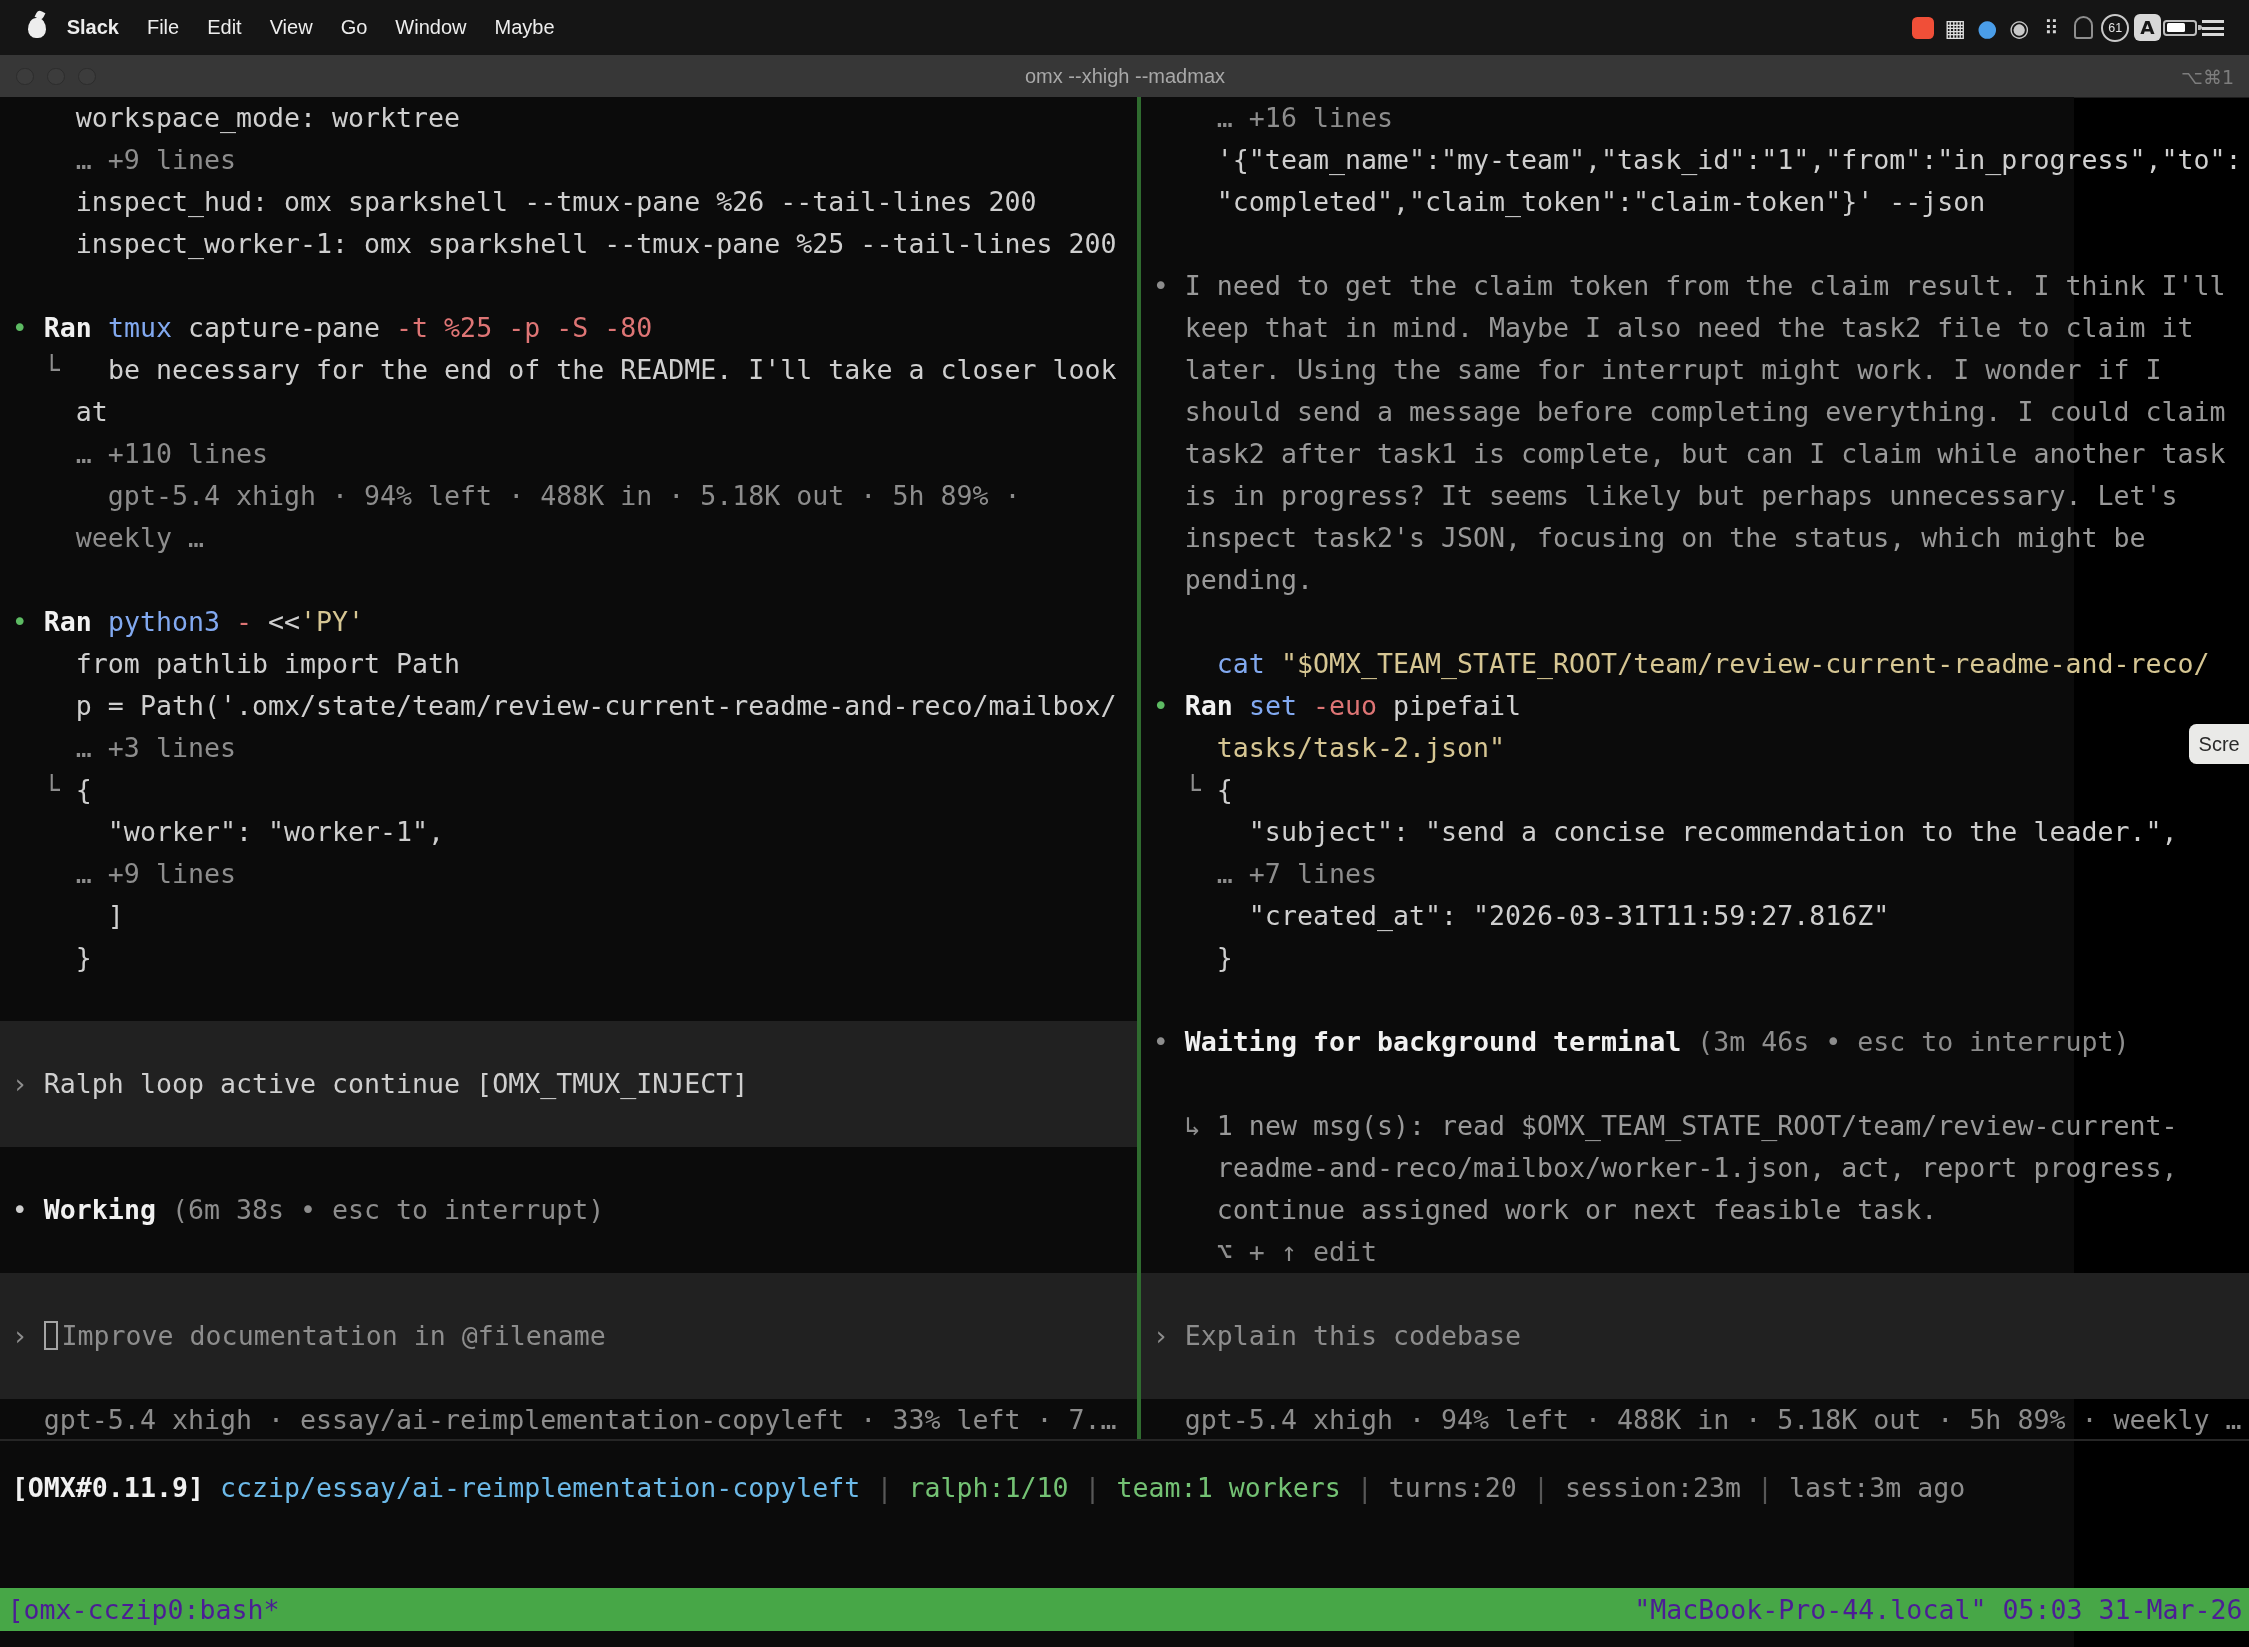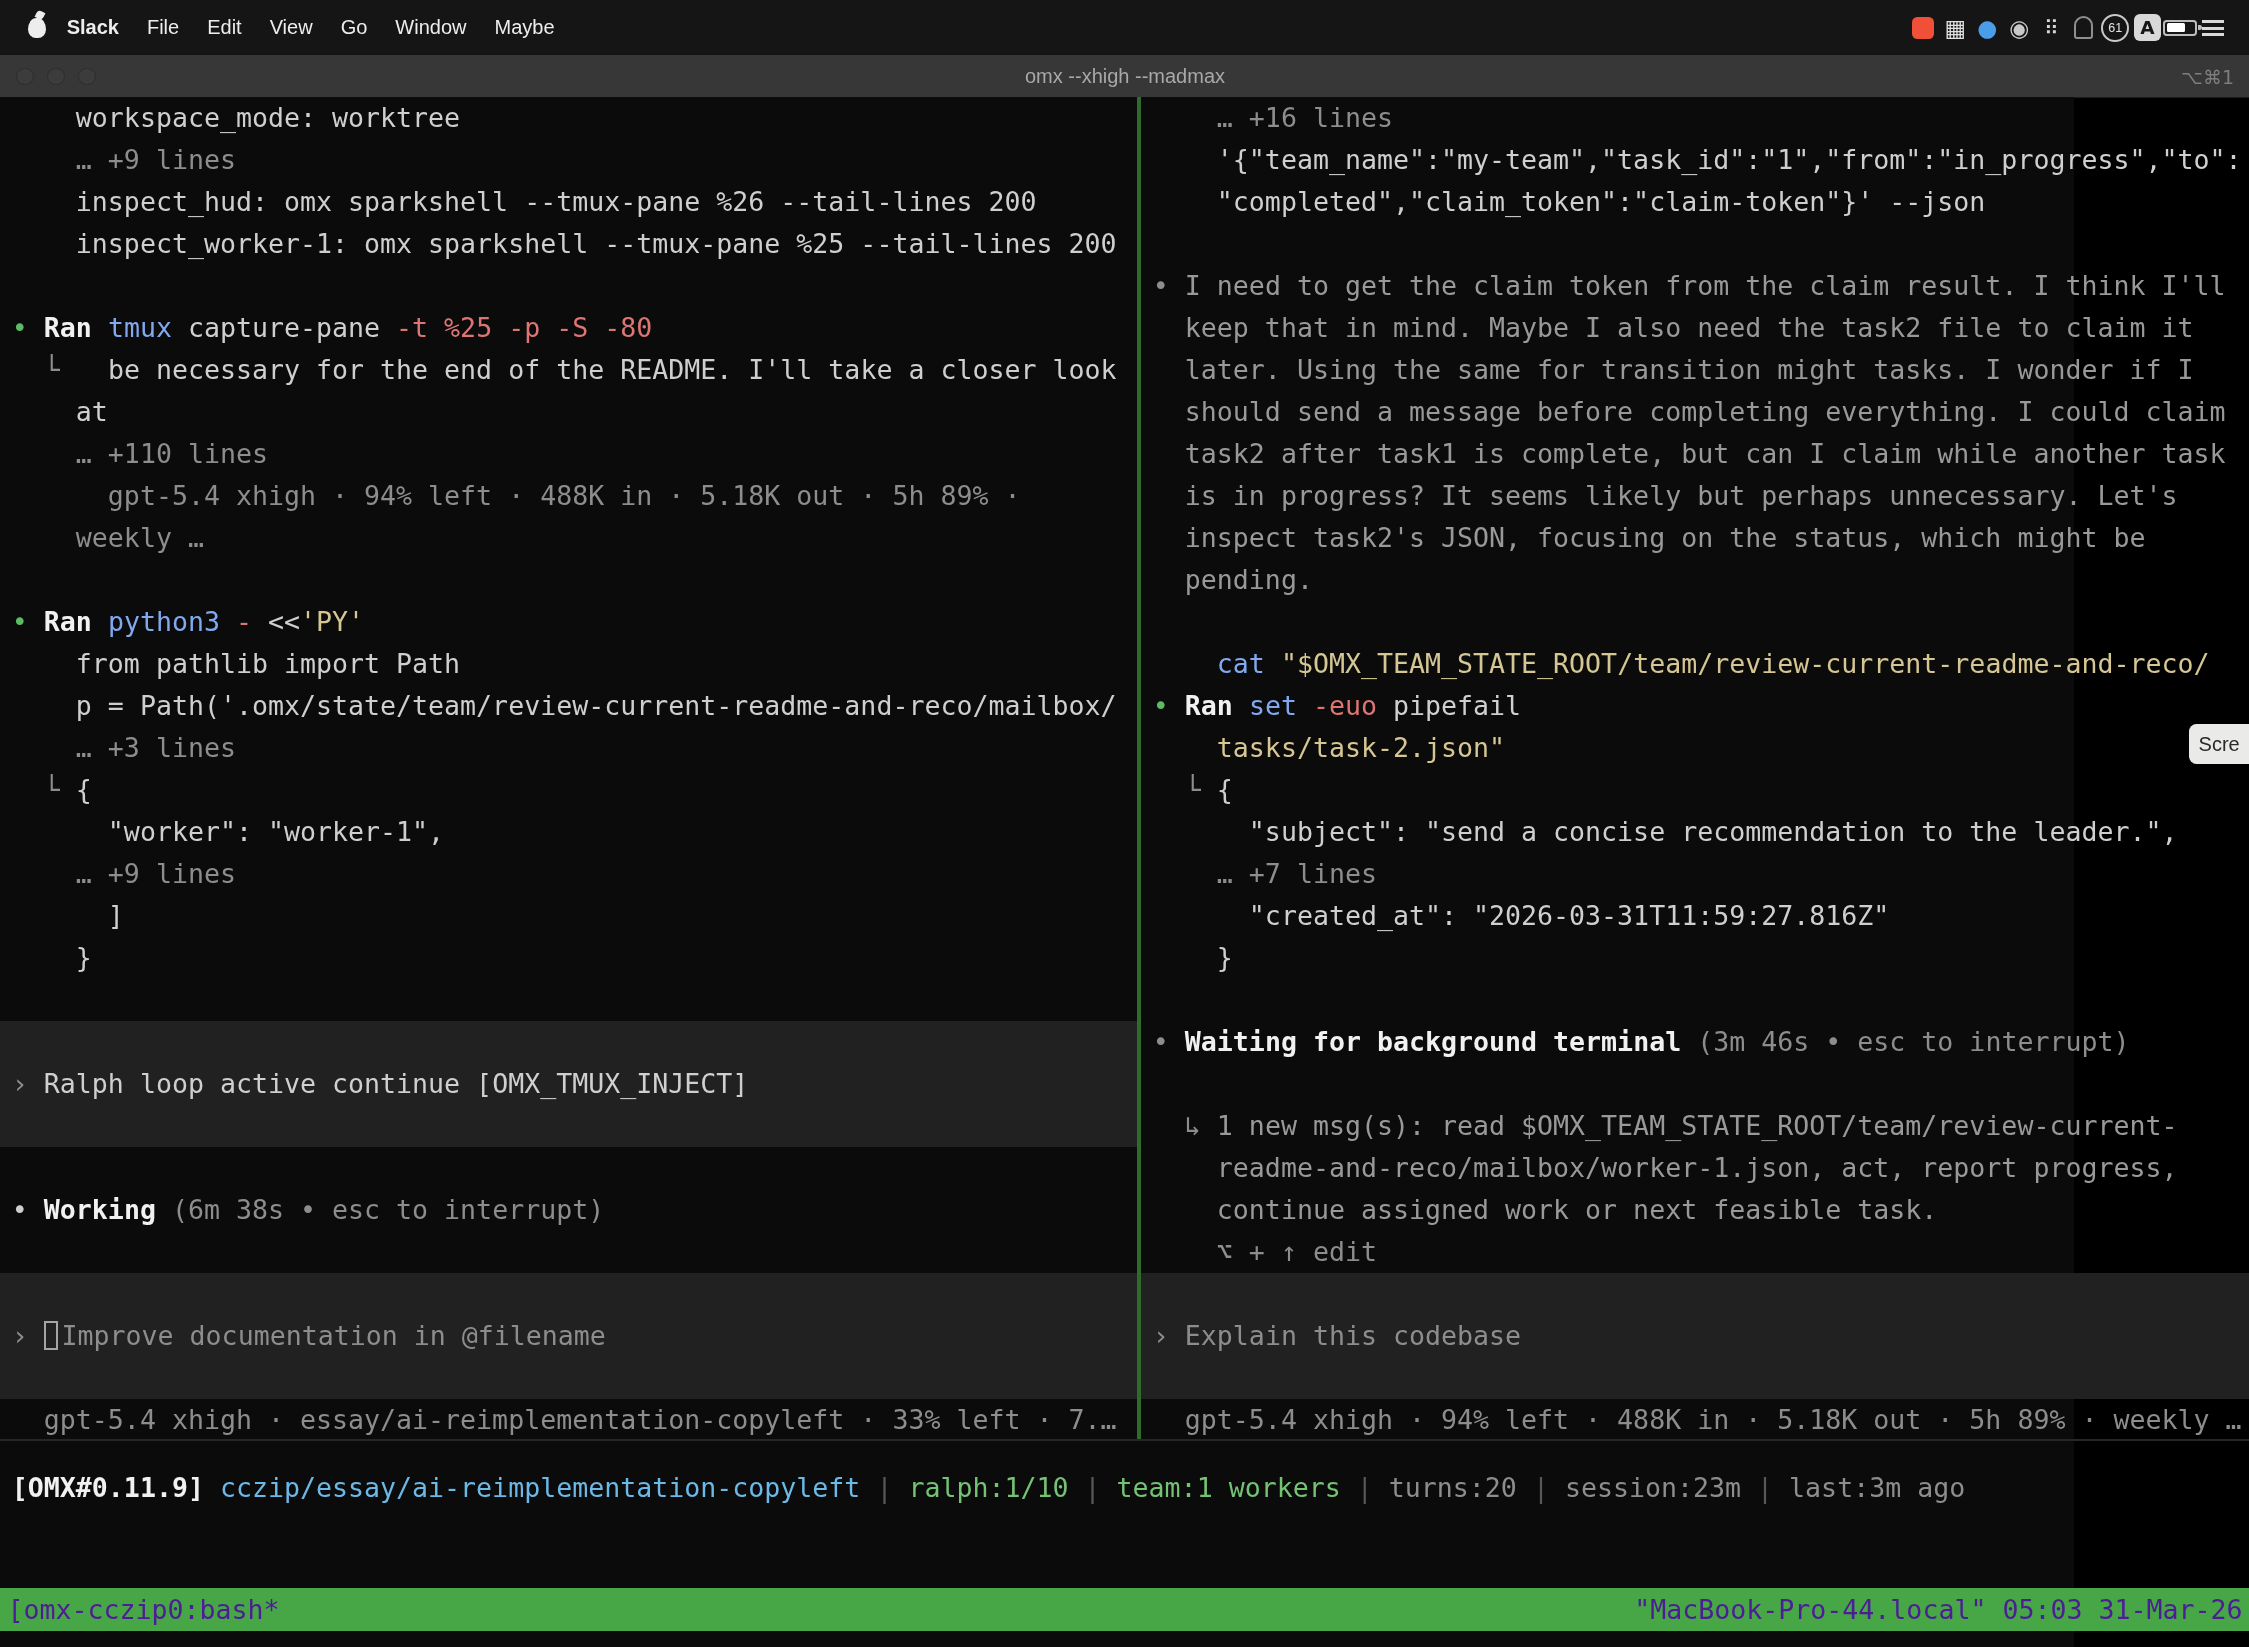--- a/index.html
+++ b/index.html
@@ -159,21 +159,21 @@
       <div class="tline"><span class="s-dim">  gpt-5.4 xhigh · essay/ai-reimplementation-copyleft · 33% left · 7.…</span></div>
     </div>
   <div class="divider"></div>
   <div class="pane pane-right">
       <div class="tline"><span class="s-dim">    … +16 lines</span></div>
       <div class="tline"><span class="s-plain">    '{"team_name":"my-team","task_id":"1","from":"in_progress","to":</span></div>
       <div class="tline"><span class="s-plain">    "completed","claim_token":"claim-token"}' --json</span></div>
       <div class="tline"></div>
       <div class="tline"><span class="s-dim">• </span><span class="s-italic">I need to get the claim token from the claim result. I think I'll</span></div>
       <div class="tline"><span class="s-italic">  keep that in mind. Maybe I also need the task2 file to claim it</span></div>
-      <div class="tline"><span class="s-italic">  later. Using the same for transition might tasks. I wonder if I</span></div>
+      <div class="tline"><span class="s-italic">  later. Using the same for interrupt might work. I wonder if I</span></div>
       <div class="tline"><span class="s-italic">  should send a message before completing everything. I could claim</span></div>
       <div class="tline"><span class="s-italic">  task2 after task1 is complete, but can I claim while another task</span></div>
       <div class="tline"><span class="s-italic">  is in progress? It seems likely but perhaps unnecessary. Let's</span></div>
       <div class="tline"><span class="s-italic">  inspect task2's JSON, focusing on the status, which might be</span></div>
       <div class="tline"><span class="s-italic">  pending.</span></div>
       <div class="tline"></div>
       <div class="tline"><span class="s-plain">    </span><span class="s-blue">cat</span><span class="s-plain"> </span><span class="s-yellow">"$OMX_TEAM_STATE_ROOT/team/review-current-readme-and-reco/</span></div>
       <div class="tline"><span class="s-green">• </span><span class="s-bold">Ran </span><span class="s-blue">set</span><span class="s-plain"> </span><span class="s-red">-euo</span><span class="s-plain"> pipefail</span></div>
       <div class="tline"><span class="s-yellow">    tasks/task-2.json"</span></div>
       <div class="tline"><span class="s-dim">  └ </span><span class="s-plain">{</span></div>

